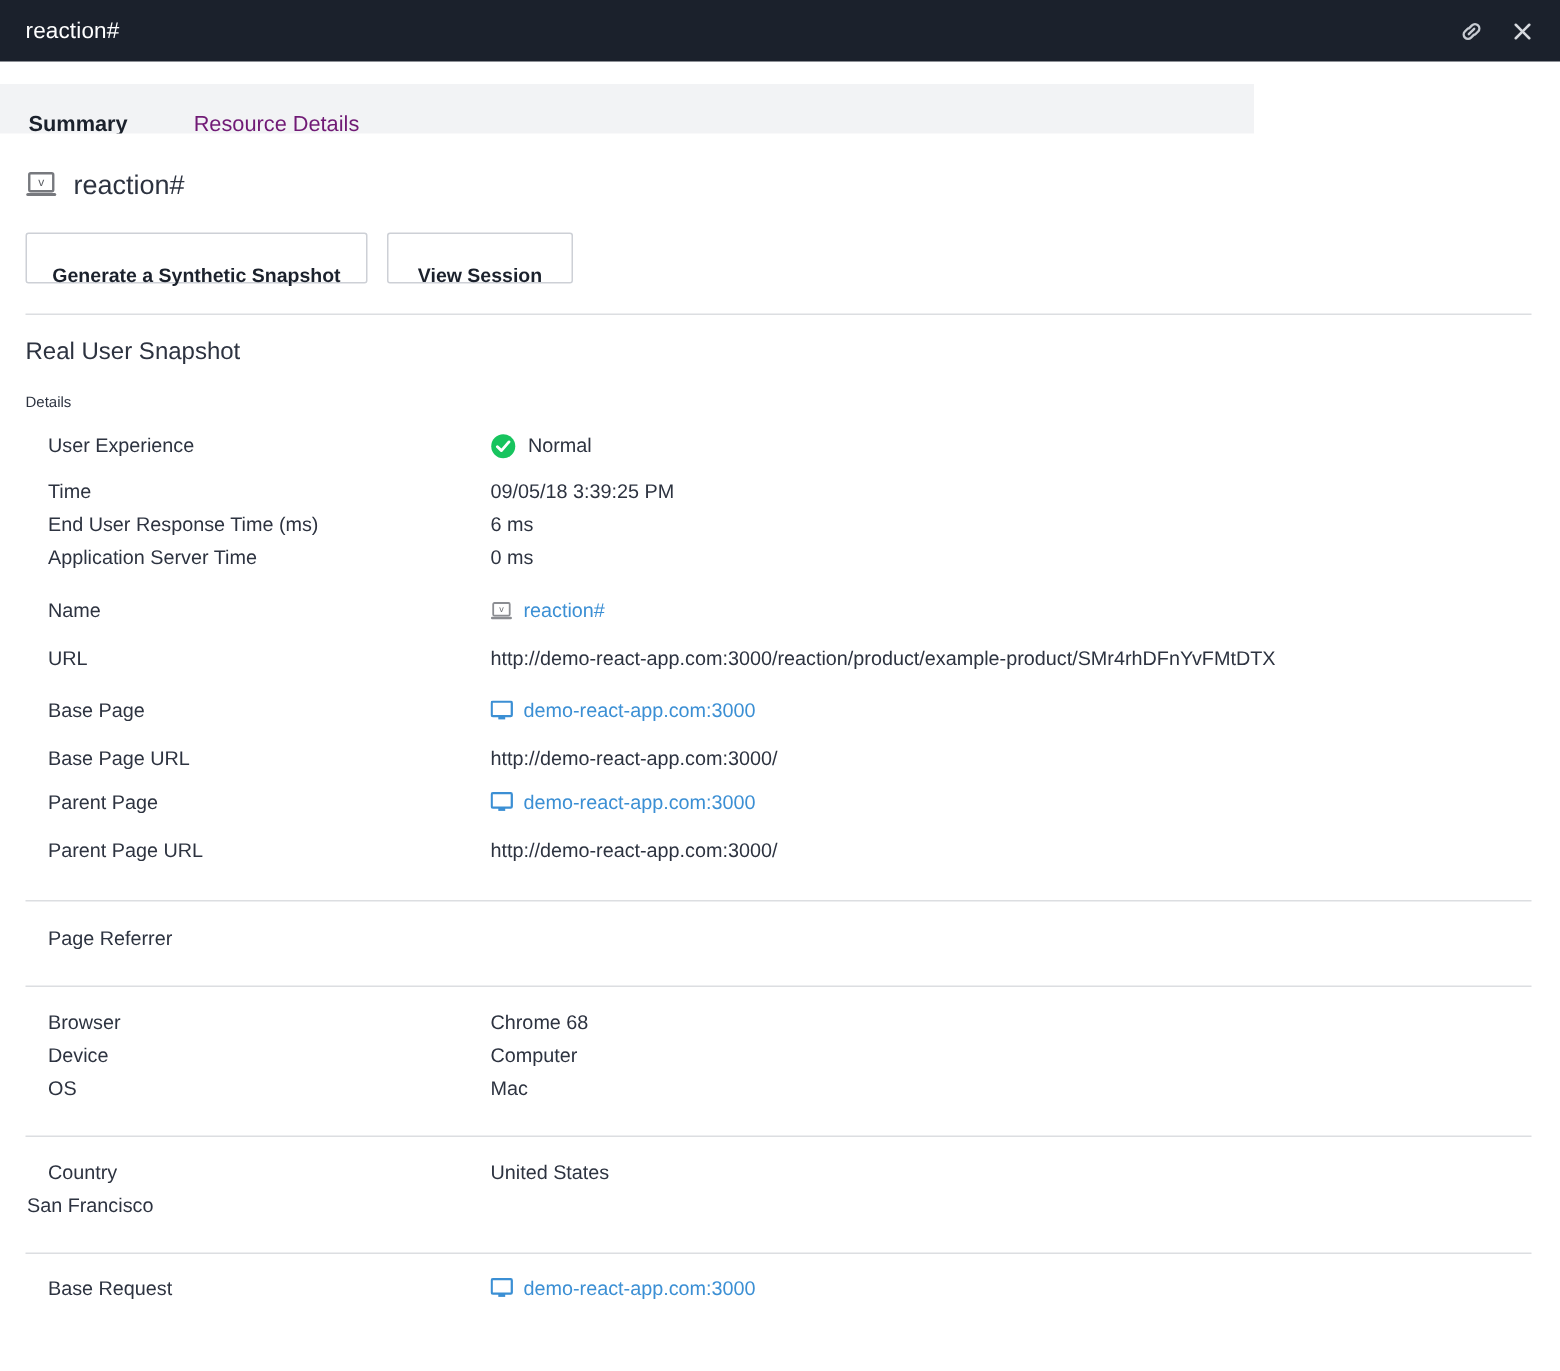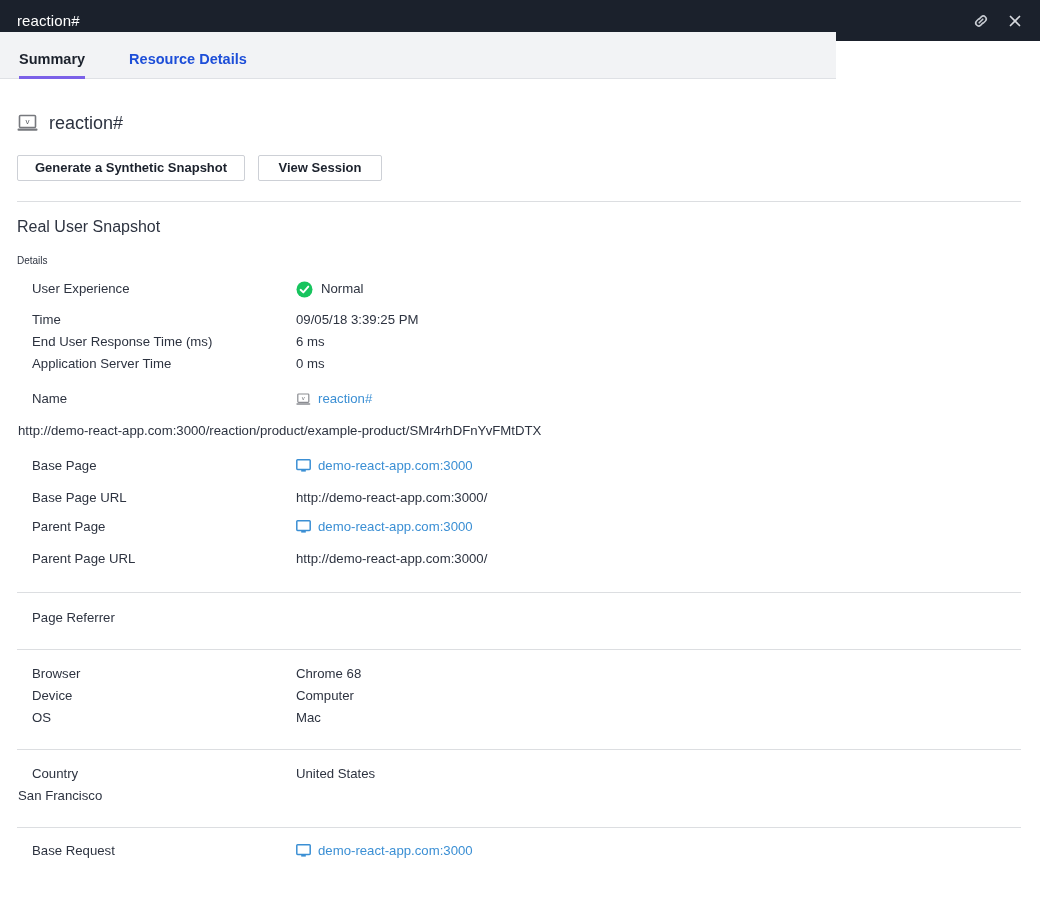--- a/index.html
+++ b/index.html
@@ -29,21 +29,21 @@
     margin-left: auto;
     display: flex; align-items: center;
     gap: 14px;
     padding-right: 15px;
   }
   .tb-icon { width: 20px; height: 20px; display: block; cursor: pointer; }
   .tb-icon svg { display: block; }
 
   
   .tabbar {
-    position: absolute; left: 0; top: 32px;
+    position: absolute; left: 0; top: 56px;
     width: 836px; height: 47px;
     background: #f2f3f5;
     border-bottom: 1px solid #dfe1e5;
     display: flex; align-items: flex-start;
   }
   .tab {
     position: relative;
     font-size: 14.5px;
     font-weight: bold;
     color: #3c4250;
@@ -55,21 +55,21 @@
   .tab:first-child { margin-left: 19px; }
   .tab + .tab { margin-left: 44px; }
   .tab.active { color: #1b212c; }
   .tab.active::after {
     content: "";
     position: absolute;
     left: 0; right: 0; bottom: 0;
     height: 3px;
     background: #7b61e8;
   }
-  .tab.inactive { font-weight: bold; color: #1d4ed8; }
+  .tab.inactive { font-weight: normal; color: #701a75; }
 
   
   .content {
     position: absolute;
     left: 0; top: 89px;
     width: 1040px; height: 825px;
     background: #ffffff;
     padding: 0;
   }
 
@@ -83,21 +83,21 @@
   .btn-row { display: flex; gap: 13px; margin-top: 21px; }
   .btn {
     border: 1px solid #cdd0d6;
     background: #ffffff;
     border-radius: 2px;
     font-family: "Liberation Sans", sans-serif;
     font-size: 13px;
     font-weight: bold;
     color: #1b212c;
     height: 26px;
-    padding: 0 16px;
+    padding: 16px 16px;
     cursor: pointer;
     white-space: nowrap;
     line-height: 24px;
   }
   .btn.wide { min-width: 228px; }
   .btn.narrow { min-width: 124px; }
 
   .divider {
     height: 1px;
     background: #dcdee1;
@@ -116,20 +116,21 @@
     color: #2d3340;
     padding: 19px 0 0 17px;
   }
 
   .rows { padding-top: 12px; }
   .row {
     display: flex;
     align-items: flex-start;
     min-height: 22px;
     line-height: 22px;
+    gap: 31px;
   }
   .row .label {
     width: 278px;
     padding-left: 32px;
     font-size: 13.2px;
     color: #2d3340;
     white-space: nowrap;
   }
   .row .value {
     font-size: 13.2px;
@@ -262,20 +263,21 @@
           <svg viewBox="0 0 15 13" width="15" height="13">
             <rect x="1.8" y="1" width="11" height="8.4" rx="0.8" fill="#ffffff" stroke="#8b8d92" stroke-width="1.2"></rect>
             <text x="7.3" y="7.3" text-anchor="middle" font-family="Liberation Sans, sans-serif" font-size="6" fill="#6d6f74">v</text>
             <rect x="0.3" y="10.2" width="14" height="1.6" rx="0.8" fill="#8b8d92"></rect>
           </svg>
         </span>
         <span class="link">reaction#</span>
       </div>
     </div>
     <div class="row gap-above">
+      <div class="label">URL</div>
       <div class="value">http://demo-react-app.com:3000/reaction/product/example-product/SMr4rhDFnYvFMtDTX</div>
     </div>
   </div>
 
   <div class="rows" style="padding-top:6px">
     <div class="row gap-small">
       <div class="label">Base Page</div>
       <div class="value">
         <span class="monitor-icon">
           <svg viewBox="0 0 15 14" width="15" height="14">

